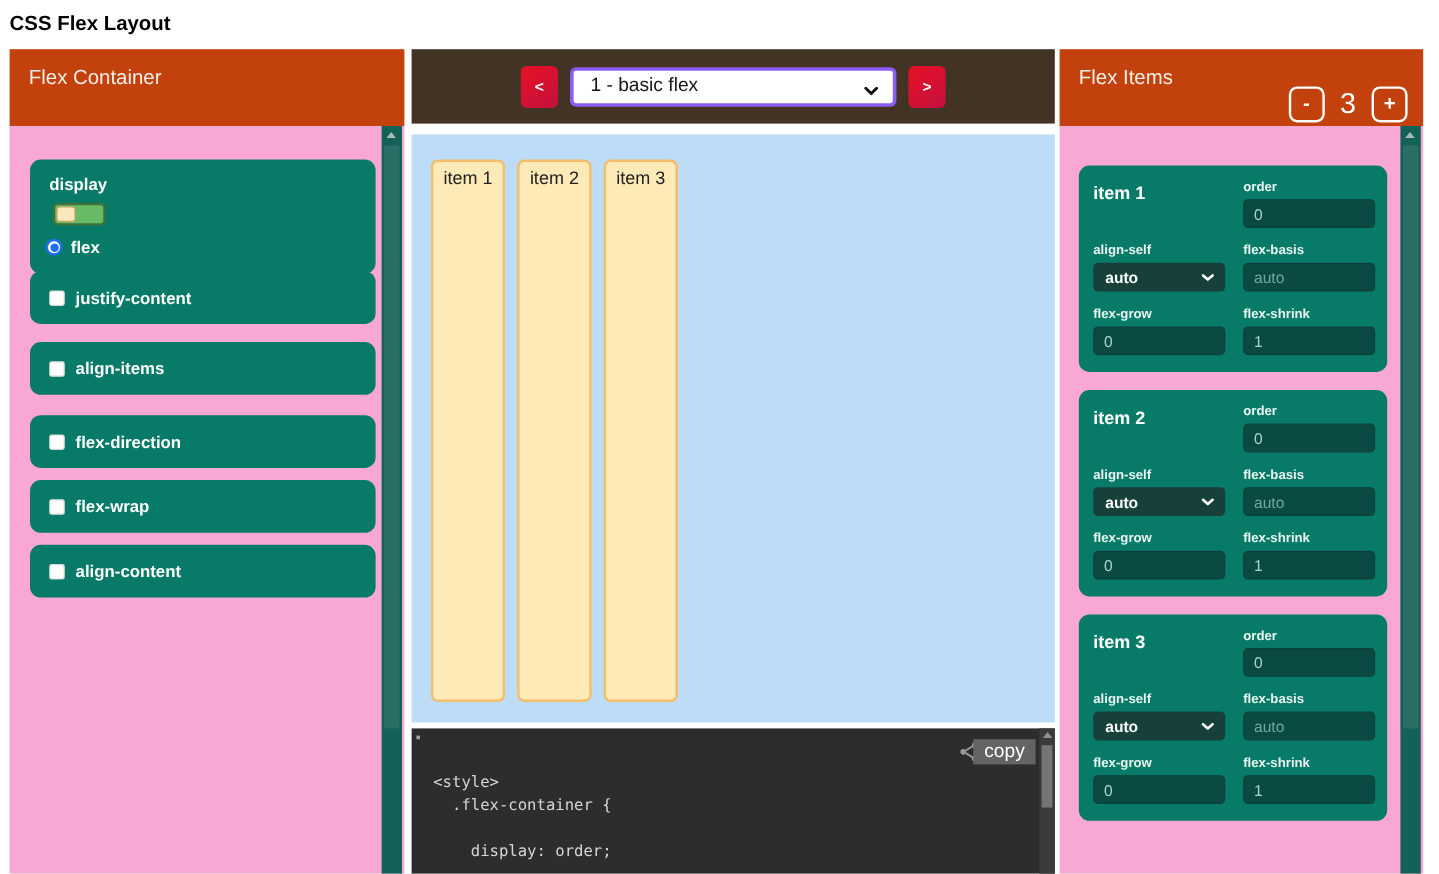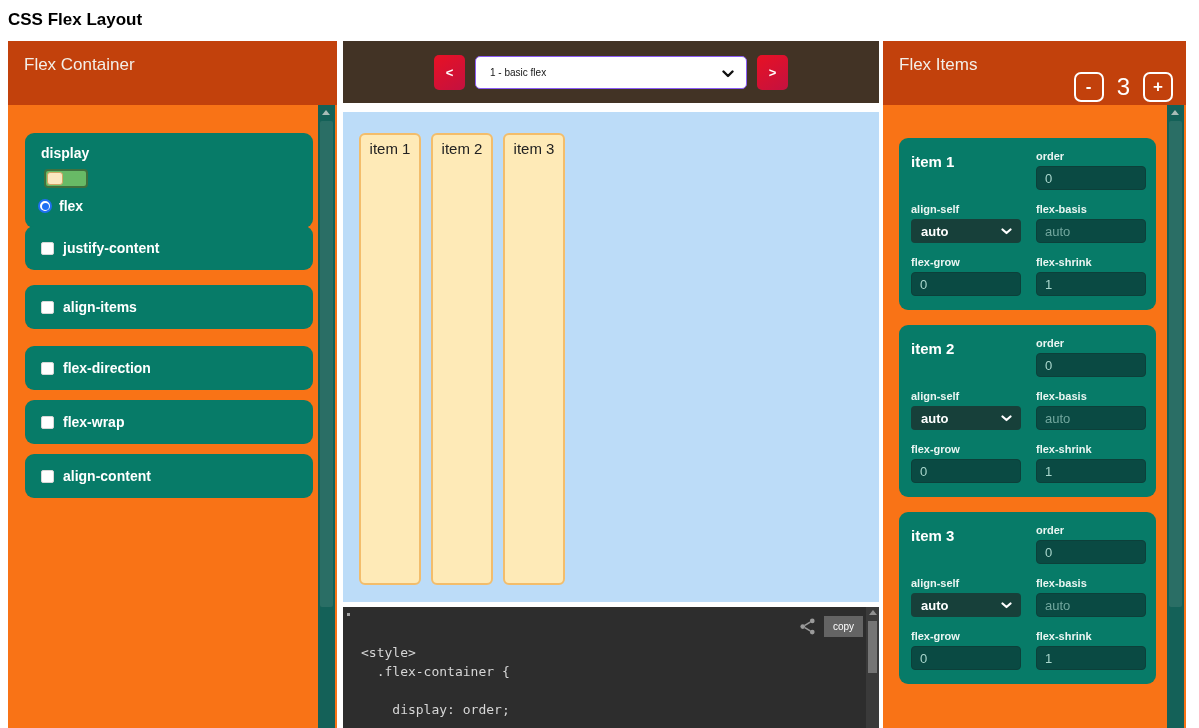--- a/index.html
+++ b/index.html
@@ -5,21 +5,21 @@
   * { margin:0; padding:0; box-sizing:border-box; }
   html,body { width:1199px; height:728px; overflow:hidden; background:#fff;
               font-family:"Liberation Sans", sans-serif; }
 
   .page-title { position:absolute; left:8px; top:10px; font-size:17px; font-weight:bold; color:#000; }
 
   
   .panel { position:absolute; top:41px; }
   .panel-head { height:64px; background:#c2410c; color:#f3efe8; font-size:17px;
                 padding:14px 0 0 16px; position:relative; }
-  .panel-body { position:relative; background:#f97316; }
+  .panel-body { position:relative; background:#f9a8d4; }
 
   
   #left-panel  { left:8px;  width:329px; height:687px; }
   #left-panel .panel-body { height:623px; }
 
   .scroll-strip { position:absolute; top:0; right:2px; bottom:0; width:17px; background:#146158; }
   .scroll-strip .thumb { position:absolute; left:2px; right:2px; top:16px; height:78%;
                          background:#2a6e65; border-radius:2px; }
   .scroll-up { position:absolute; top:5px; left:4px; width:0; height:0;
                border-left:4px solid transparent; border-right:4px solid transparent;
@@ -47,39 +47,39 @@
   #card-justify { top:121px; } #card-alignitems { top:180px; } #card-flexdir { top:241px; }
   #card-flexwrap { top:295px; } #card-aligncontent { top:349px; }
 
   
   #mid-header { position:absolute; left:343px; top:41px; width:536px; height:62px;
                 background:#423325; display:flex; align-items:center; justify-content:center; gap:10px; }
   .nav-btn { width:31px; height:35px; border:none; border-radius:5px; cursor:pointer;
              background:linear-gradient(145deg,#e81124 0%,#c31140 100%);
              color:#fff; font-size:13px; font-weight:bold; }
   .preset-select { position:relative; width:272px; height:33px; background:#fff; border-radius:5px;
-                   border:1px solid #8b5cf6; display:flex; align-items:center; padding:0 14px;
-                   font-size:10px; color:#151515; cursor:pointer; }
+                   border:3px solid #8b5cf6; display:flex; align-items:center; padding:0 14px;
+                   font-size:16px; color:#151515; cursor:pointer; }
   .preset-select .chev { position:absolute; right:12px; top:13px; }
 
   #flex-playground { position:absolute; left:343px; top:112px; width:536px; height:490px;
                      background:#bcdcf8; display:flex; align-items:flex-start; gap:10px;
                      padding:21px 0 0 16px; }
   .flex-demo-item { width:62px; height:452px; background:#feeab7; border:2px solid #f3bd6b;
                     border-radius:6px; text-align:center; padding-top:5px; font-size:15px; color:#222; }
 
   #code-panel { position:absolute; left:343px; top:607px; width:536px; height:121px;
                 background:#2d2d2d; color:#d6d6d6; }
   .code-dot { position:absolute; left:4px; top:6px; width:3px; height:3px; background:#a3a3a3; }
   .code-lines { padding:36px 0 0 18px; font-family:"DejaVu Sans Mono", monospace;
                 font-size:13px; line-height:19px; }
   .code-line { white-space:pre; min-height:19px; }
   .share-icon { position:absolute; right:62px; top:10px; width:19px; height:19px; cursor:pointer; }
   .copy-btn { position:absolute; right:16px; top:9px; height:21px; padding:0 9px;
-              background:#646464; border:none; color:#fff; font-size:10px; cursor:pointer; }
+              background:#646464; border:none; color:#fff; font-size:16px; cursor:pointer; }
   .code-scroll { position:absolute; right:0; top:0; bottom:0; width:13px; background:#3a3a3a; }
   .code-scroll .thumb { position:absolute; left:2px; right:2px; top:14px; height:52px; background:#757575; }
   .code-scroll .scroll-up { border-bottom-color:#909090; left:3px; top:3px; }
 
   
   #right-panel { left:883px; width:303px; height:687px; }
   #right-panel .panel-body { height:623px; }
 
   .count-group { position:absolute; right:13px; bottom:3px; display:flex; align-items:center; gap:13px; }
   .count-btn { width:30px; height:30px; background:transparent; border:2px solid #fff; border-radius:7px;

